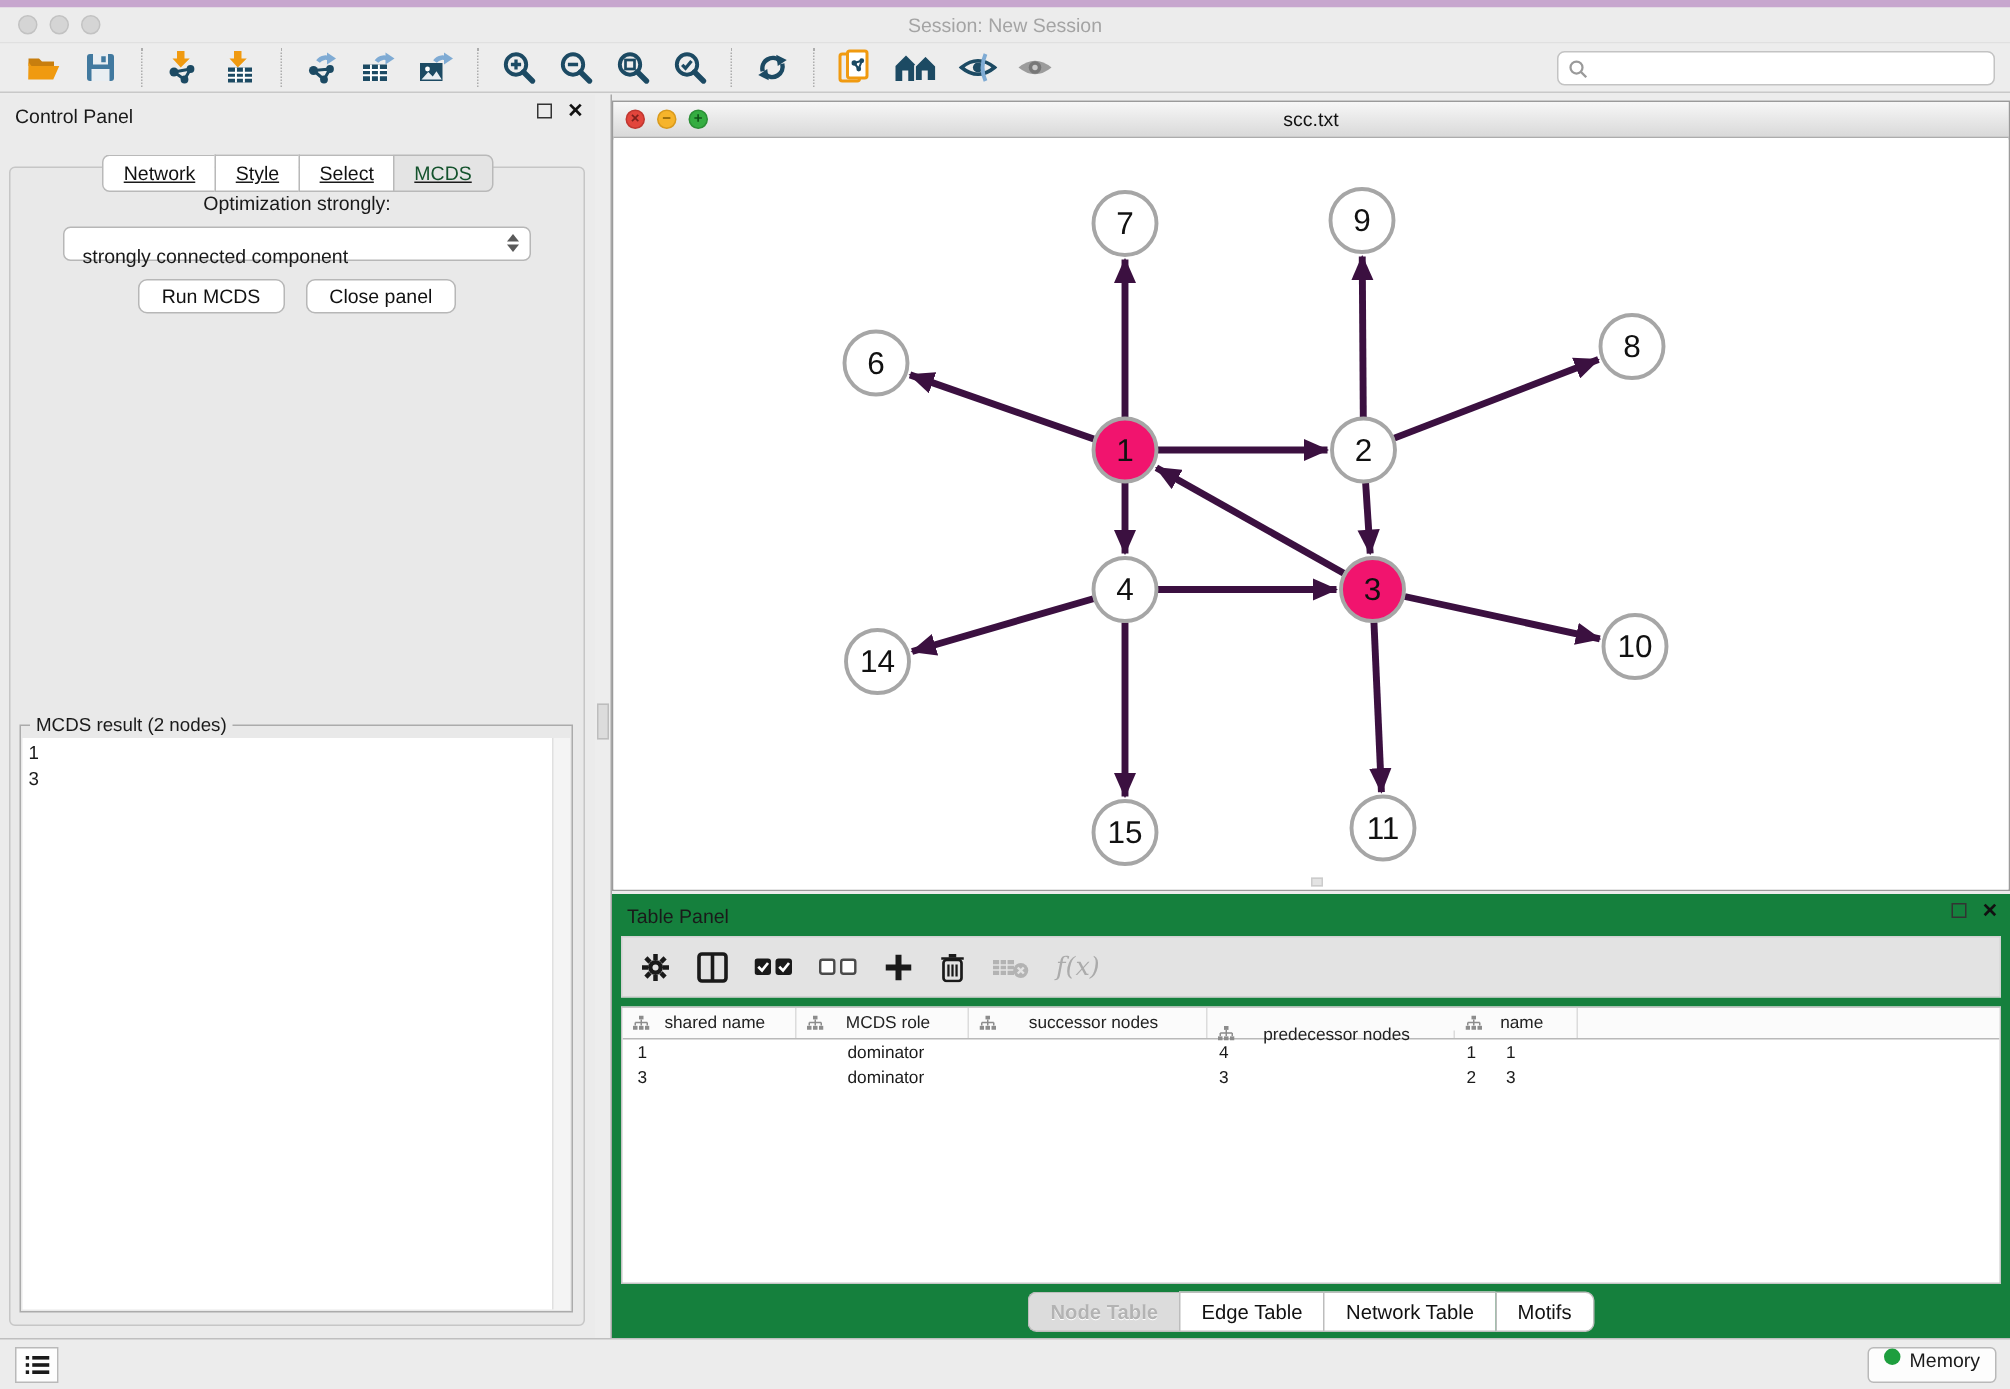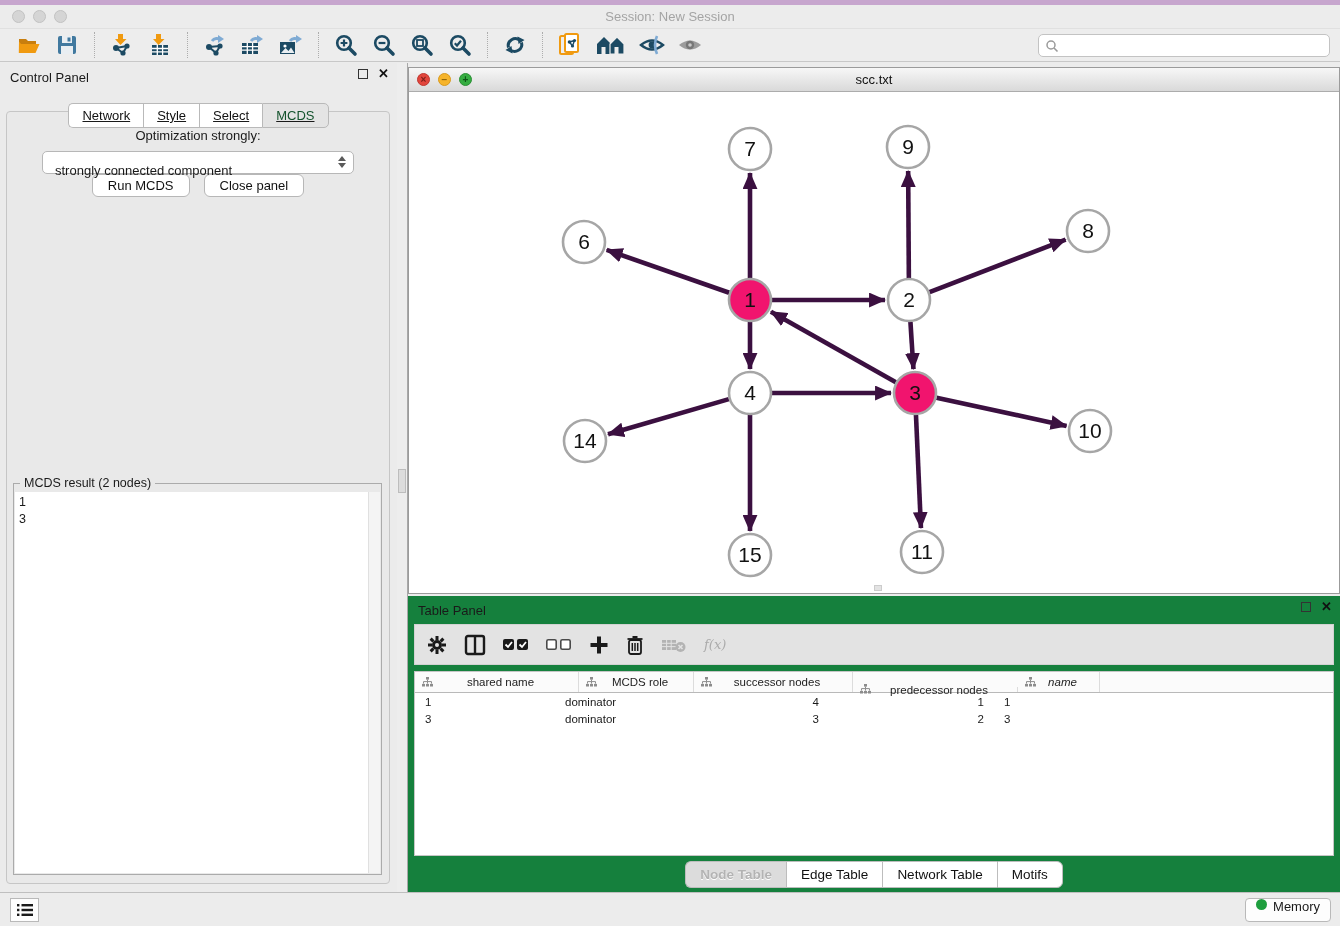--- a/index.html
+++ b/index.html
@@ -35,21 +35,21 @@
   .tabbtn { padding:4px 13px; background:#FFFFFF; border:1px solid #B9B9B9; border-right:none; font-size:13px; color:#111; }
   .tabbtn:first-child { border-radius:5px 0 0 5px; }
   .tabbtn:last-child { border-radius:0 5px 5px 0; border-right:1px solid #B9B9B9; }
   .tabbtn.sel { background:#E4E4E4; color:#14532d; }
   .cp-body { position:absolute; left:6px; right:7px; top:48px; bottom:8px; border:1px solid #C6C6C6; border-radius:4px; background:#E9E9E9; }
   .opt-label { text-align:center; margin-top:16px; font-size:13px; }
   .dropdown { position:relative; margin:8px auto 0; width:312px; height:23px; background:#fff; border:1px solid #B7B7B7; border-radius:5px; display:flex; align-items:center; padding:16px 22px 0 12px; font-size:13px; }
   .stepper { position:absolute; right:7px; top:4px; display:flex; flex-direction:column; gap:2px; }
   .stepper .up { width:0;height:0;border-left:4px solid transparent;border-right:4px solid transparent;border-bottom:5px solid #5a5a5a; }
   .stepper .dn { width:0;height:0;border-left:4px solid transparent;border-right:4px solid transparent;border-top:5px solid #5a5a5a; }
-  .btn-row { display:flex; justify-content:center; gap:14px; }
+  .btn-row { display:flex; justify-content:center; gap:14px; margin-top:12px; }
   .pushbtn { background:#fff; border:1px solid #B7B7B7; border-radius:6px; padding:3px 15px; font-size:13px; color:#111; }
   .result-box { position:absolute; left:6px; right:7px; top:371px; bottom:8px; border:1px solid #ABABAB; background:#E9E9E9; }
   .result-legend { position:absolute; top:-8px; left:6px; background:#E9E9E9; padding:0 4px; font-size:12.5px; }
   .result-text { position:absolute; inset:8px 1px 1px 1px; background:#fff; font-size:12.5px; line-height:17px; padding:2px 4px; white-space:pre; overflow:hidden; }
   .result-scroll { position:absolute; top:8px; bottom:1px; right:1px; width:12px; background:#F4F4F4; border-left:1px solid #E0E0E0; }
 
   
   .v-divider { position:absolute; left:397px; top:0; width:11px; height:100%; background:#EDEDED; border-right:1px solid #A8A8A8; }
   .v-handle { position:absolute; left:1px; top:406px; width:8px; height:24px; background:#DCDCDC; border:1px solid #BDBDBD; }
 
@@ -83,21 +83,21 @@
   .tp-tab:last-child { border-radius:0 6px 6px 0; border-right:1px solid #BDBDBD; }
   .tp-tab.sel { background:#DCDCDC; color:#B3B3B3; text-shadow:0 1px 0 #fff; }
 
   
   .statusbar { position:absolute; bottom:0; left:0; right:0; height:34px; background:#ECECEC; border-top:1px solid #BFBFBF; }
   .status-left-btn { position:absolute; left:10px; top:5px; width:29px; height:24px; background:#FDFDFD; border:1px solid #B9B9B9; display:flex; align-items:center; justify-content:center; }
   .memory-btn { position:absolute; right:9px; top:5px; height:24px; background:#FDFDFD; border:1px solid #B9B9B9; border-radius:4px; display:flex; align-items:flex-start; gap:6px; padding:0 10px; font-size:13px; }
   .mem-dot { width:11px; height:11px; border-radius:50%; background:#1E9E3E; }
 
   .icon-svg { display:block; }
-  .fx-label { font-family:"DejaVu Serif", serif; font-style:italic; color:#ABABAB; font-size:13px; }
+  .fx-label { font-family:"DejaVu Serif", serif; font-style:italic; color:#ABABAB; font-size:17px; }
 </style>
 </head>
 <body>
 
 <div class="window">
 
   <div class="top-strip"></div>
   <div class="titlebar">
     <div class="traffic">
       <span class="dot"></span>
@@ -418,21 +418,21 @@
               <rect x="1" y="3" width="14" height="10" fill="#B3B3B3"></rect>
               <path d="M1 6.3 h14 M1 9.6 h14 M5.6 3 v10 M10.2 3 v10" stroke="#E3E3E3" stroke-width="1"></path>
               <circle cx="19.5" cy="10" r="5" fill="#B3B3B3"></circle>
               <path d="M17.5 8 l4 4 M21.5 8 l-4 4" stroke="#E3E3E3" stroke-width="1.6"></path>
             </svg>
           </span>
         <span class="fx-label">f(x)</span>
       </div>
       <div class="tp-table">
         <div class="th-row" id="table-head">
-            <div class="th-cell" style="width: 164px;">
+            <div class="th-cell" style="width: 116px;">
               <svg class="sitemap" width="11" height="11" viewBox="0 0 11 11">
                 <rect x="4" y="0" width="3" height="2.6" fill="#8C8C8C"></rect>
                 <path d="M5.5 2.6 v2 M1.5 4.6 h8 M1.5 4.6 v2 M5.5 4.6 v2 M9.5 4.6 v2" stroke="#8C8C8C" stroke-width="1"></path>
                 <rect x="0" y="6.9" width="3" height="2.6" fill="#8C8C8C"></rect>
                 <rect x="4" y="6.9" width="3" height="2.6" fill="#8C8C8C"></rect>
                 <rect x="8" y="6.9" width="3" height="2.6" fill="#8C8C8C"></rect>
               </svg>
               <span class="lbl">shared name</span>
             </div>
             <div class="th-cell" style="width: 115px;">
@@ -458,21 +458,21 @@
             <div class="th-cell" style="width: 165px; margin-top: 15px;">
               <svg class="sitemap" width="11" height="11" viewBox="0 0 11 11">
                 <rect x="4" y="0" width="3" height="2.6" fill="#8C8C8C"></rect>
                 <path d="M5.5 2.6 v2 M1.5 4.6 h8 M1.5 4.6 v2 M5.5 4.6 v2 M9.5 4.6 v2" stroke="#8C8C8C" stroke-width="1"></path>
                 <rect x="0" y="6.9" width="3" height="2.6" fill="#8C8C8C"></rect>
                 <rect x="4" y="6.9" width="3" height="2.6" fill="#8C8C8C"></rect>
                 <rect x="8" y="6.9" width="3" height="2.6" fill="#8C8C8C"></rect>
               </svg>
               <span class="lbl">predecessor nodes</span>
             </div>
-            <div class="th-cell" style="width: 82px; font-style: italic;">
+            <div class="th-cell" style="width: 82px;">
               <svg class="sitemap" width="11" height="11" viewBox="0 0 11 11">
                 <rect x="4" y="0" width="3" height="2.6" fill="#8C8C8C"></rect>
                 <path d="M5.5 2.6 v2 M1.5 4.6 h8 M1.5 4.6 v2 M5.5 4.6 v2 M9.5 4.6 v2" stroke="#8C8C8C" stroke-width="1"></path>
                 <rect x="0" y="6.9" width="3" height="2.6" fill="#8C8C8C"></rect>
                 <rect x="4" y="6.9" width="3" height="2.6" fill="#8C8C8C"></rect>
                 <rect x="8" y="6.9" width="3" height="2.6" fill="#8C8C8C"></rect>
               </svg>
               <span class="lbl">name</span>
             </div>
           </div>

